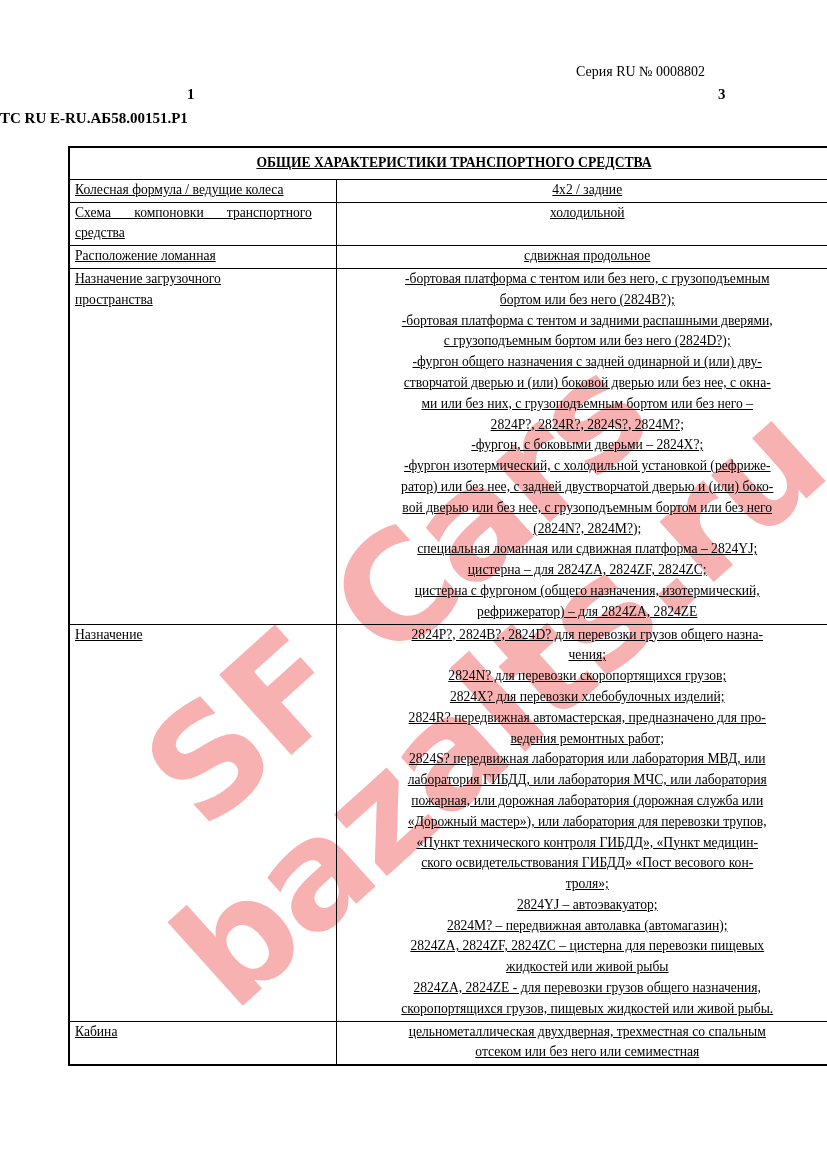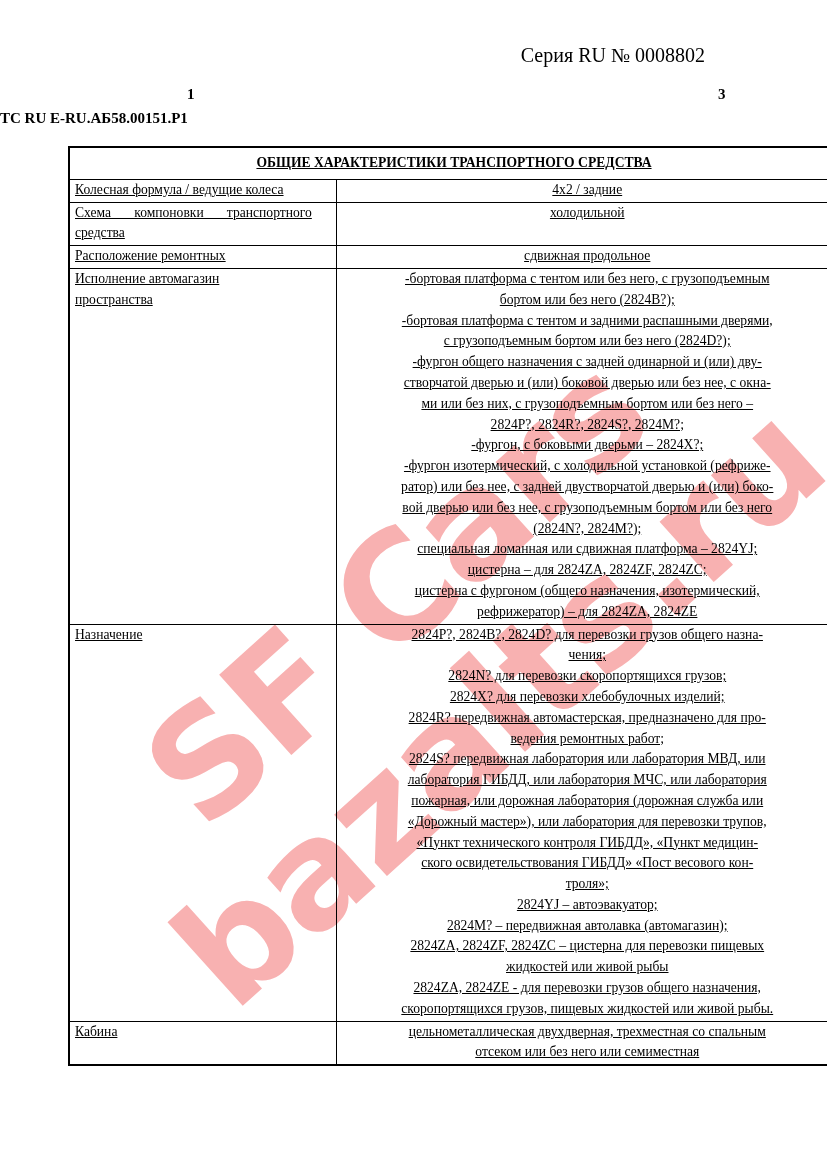--- a/index.html
+++ b/index.html
@@ -1,20 +1,20 @@
 <!DOCTYPE html>
 <html><head>
 <meta charset="utf-8">
 <style>
   html,body{margin:0;padding:0;background:#e9e9e9;}
   .page{
     position:relative;width:827px;height:1170px;background:#ffffff;
     font-family:"Liberation Serif",serif;color:#000;overflow:hidden;margin:0 auto;
   }
-  .series{position:absolute;top:44px;right:122px;font-size:20px;}
+  .series{position:absolute;top:64px;right:122px;font-size:14px;}
   .pnum{position:absolute;top:86px;font-size:15px;font-weight:bold;}
   .pnum-left{left:187px;}
   .pnum-right{left:718px;}
   .approval{position:absolute;top:110px;left:0;width:827px;text-align:left;font-weight:bold;font-size:15px;}
   table.chars{
     position:absolute;left:68px;top:146px;width:772px;
     border-collapse:collapse;table-layout:fixed;border:2px solid #000;text-decoration:underline;
   }
   .chars td{
     border:1px solid #000;vertical-align:top;
@@ -57,25 +57,25 @@
     <tr>
       <td class="lbl">Колесная формула / ведущие колеса</td>
       <td class="val c">4х2 / задние</td>
     </tr>
     <tr class="row2">
       <td class="lbl ws-wide">Схема компоновки транспортного
 средства</td>
       <td class="val c">холодильной</td>
     </tr>
     <tr>
-      <td class="lbl">Расположение ремонтных</td>
+      <td class="lbl">Расположение ломанная</td>
       <td class="val c">сдвижная продольное</td>
     </tr>
     <tr>
-      <td class="lbl">Исполнение автомагазин
+      <td class="lbl">Назначение загрузочного
 пространства</td>
       <td class="val">-бортовая платформа с тентом или без него, с грузоподъемным
 бортом или без него (2824В?);
 -бортовая платформа с тентом и задними распашными дверями,
 с грузоподъемным бортом или без него (2824D?);
 -фургон общего назначения с задней одинарной и (или) дву-
 створчатой дверью и (или) боковой дверью или без нее, с окна-
 ми или без них, с грузоподъемным бортом или без него –
 2824P?, 2824R?, 2824S?, 2824M?;
 -фургон, с боковыми дверьми – 2824X?;

